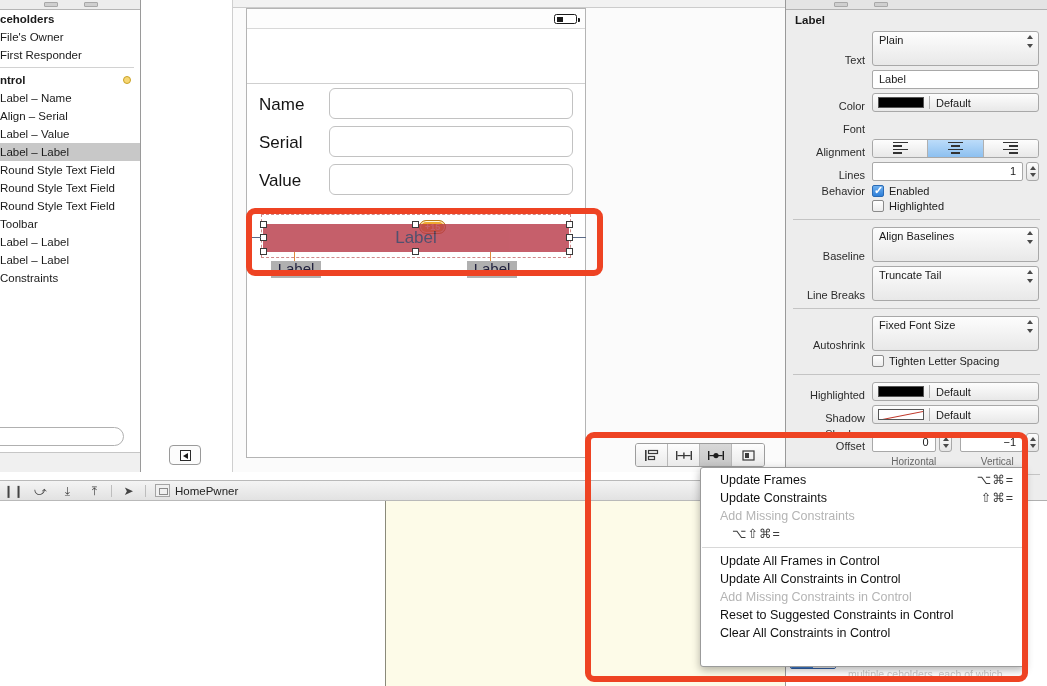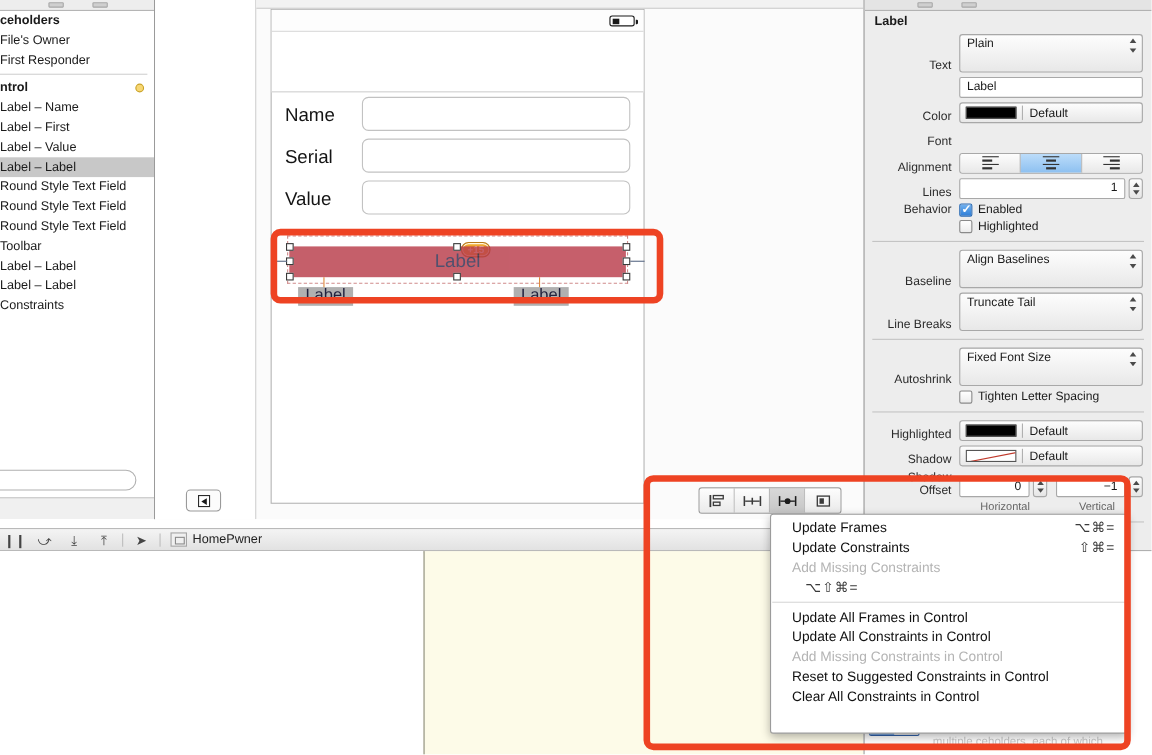--- a/index.html
+++ b/index.html
@@ -432,21 +432,21 @@
       <div class="otl-chip" style="left:44px"></div>
       <div class="otl-chip" style="left:84px"></div>
     </div>
     <div id="outline-list">
         <div class="outline-row header"><span>ceholders</span></div>
         <div class="outline-row"><span>File's Owner</span></div>
         <div class="outline-row"><span>First Responder</span></div>
         <div class="outline-sep"></div>
         <div class="outline-row header"><span>ntrol</span><span class="outline-dot"></span></div>
         <div class="outline-row"><span>Label – Name</span></div>
-        <div class="outline-row"><span>Label – First</span></div>
+        <div class="outline-row"><span>Align – Serial</span></div>
         <div class="outline-row"><span>Label – Value</span></div>
         <div class="outline-row selected"><span>Label – Label</span></div>
         <div class="outline-row"><span>Round Style Text Field</span></div>
         <div class="outline-row"><span>Round Style Text Field</span></div>
         <div class="outline-row"><span>Round Style Text Field</span></div>
         <div class="outline-row"><span>Toolbar</span></div>
         <div class="outline-row"><span>Label – Label</span></div>
         <div class="outline-row"><span>Label – Label</span></div>
         <div class="outline-row"><span>Constraints</span></div>
       </div>

